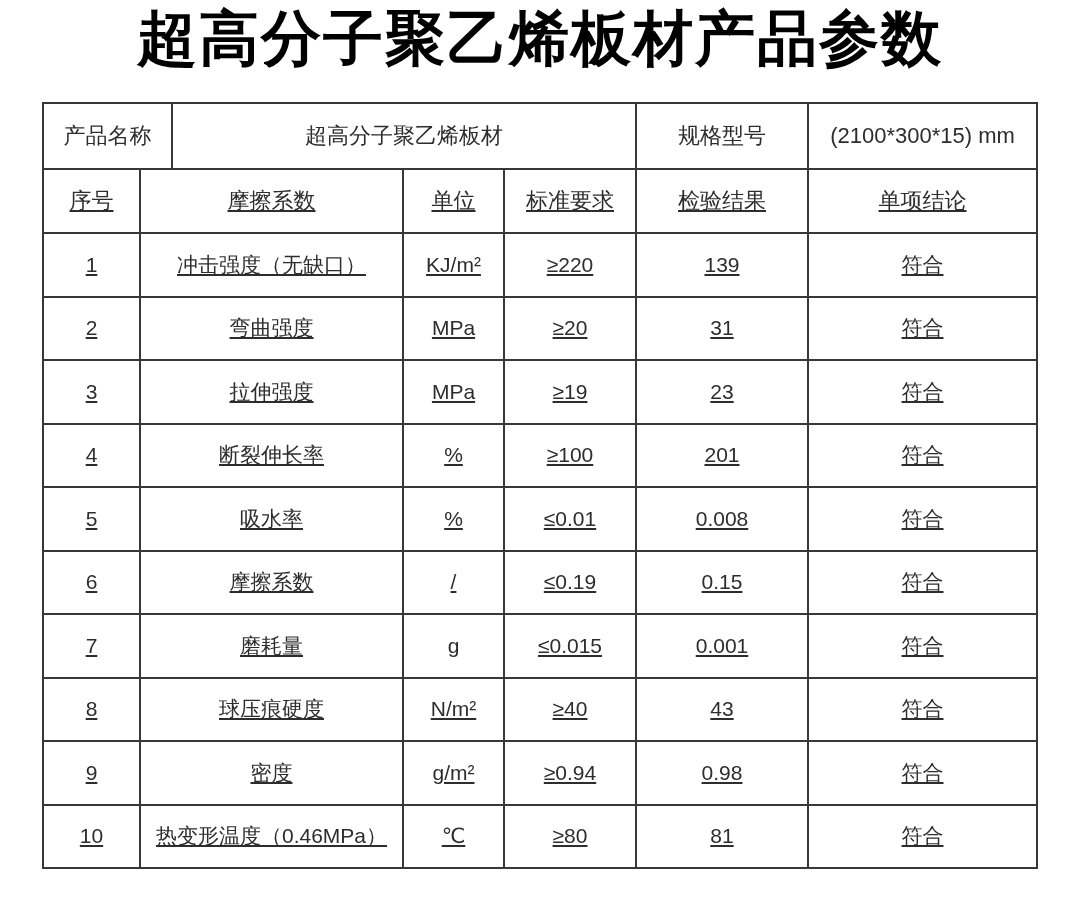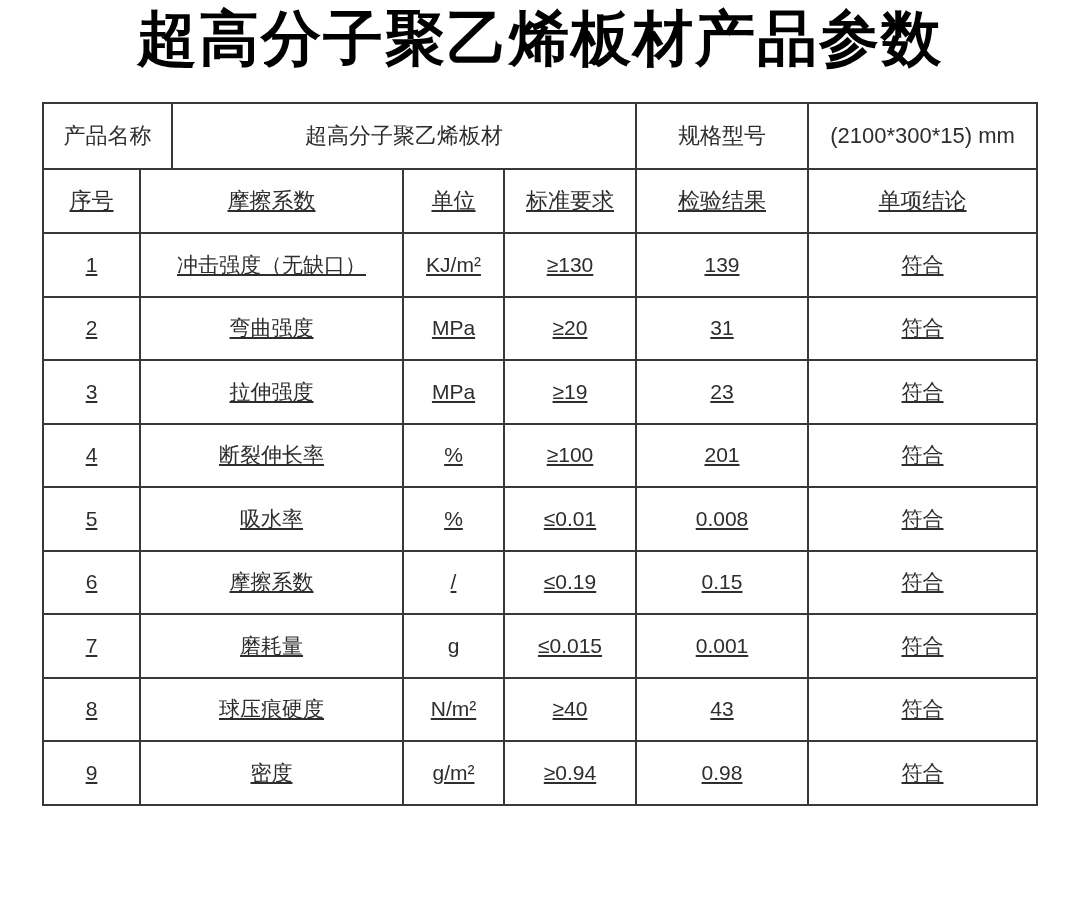--- a/index.html
+++ b/index.html
@@ -96,21 +96,21 @@
           <th>标准要求</th>
           <th>检验结果</th>
           <th>单项结论</th>
         </tr>
       </thead>
       <tbody>
         <tr>
           <td>1</td>
           <td>冲击强度（无缺口）</td>
           <td>KJ/m²</td>
-          <td>≥130</td>
+          <td>≥220</td>
           <td>139</td>
           <td>符合</td>
         </tr>
         <tr>
           <td>2</td>
           <td>弯曲强度</td>
           <td>MPa</td>
           <td>≥20</td>
           <td>31</td>
           <td>符合</td>
@@ -164,17 +164,25 @@
           <td>符合</td>
         </tr>
         <tr>
           <td>9</td>
           <td>密度</td>
           <td>g/m²</td>
           <td>≥0.94</td>
           <td>0.98</td>
           <td>符合</td>
         </tr>
+        <tr>
+          <td>10</td>
+          <td>热变形温度（0.46MPa）</td>
+          <td>℃</td>
+          <td>≥80</td>
+          <td>81</td>
+          <td>符合</td>
+        </tr>
       </tbody>
     </table>
 
   </div>
 </div>
 
 </body></html>

